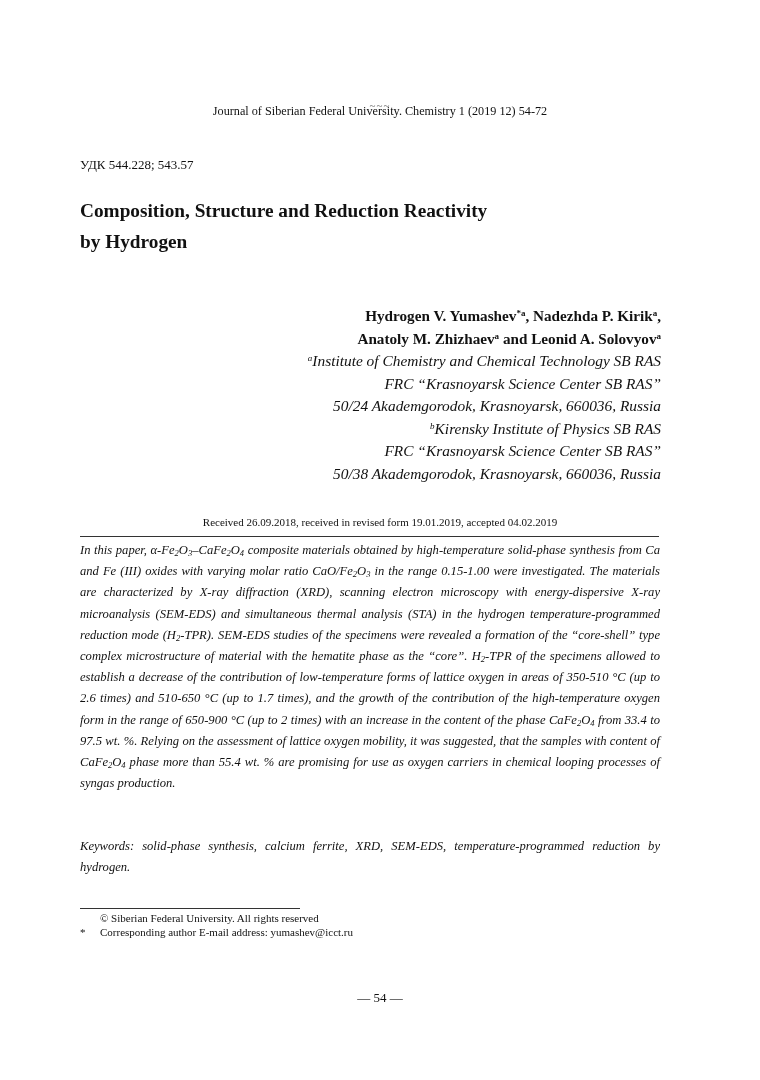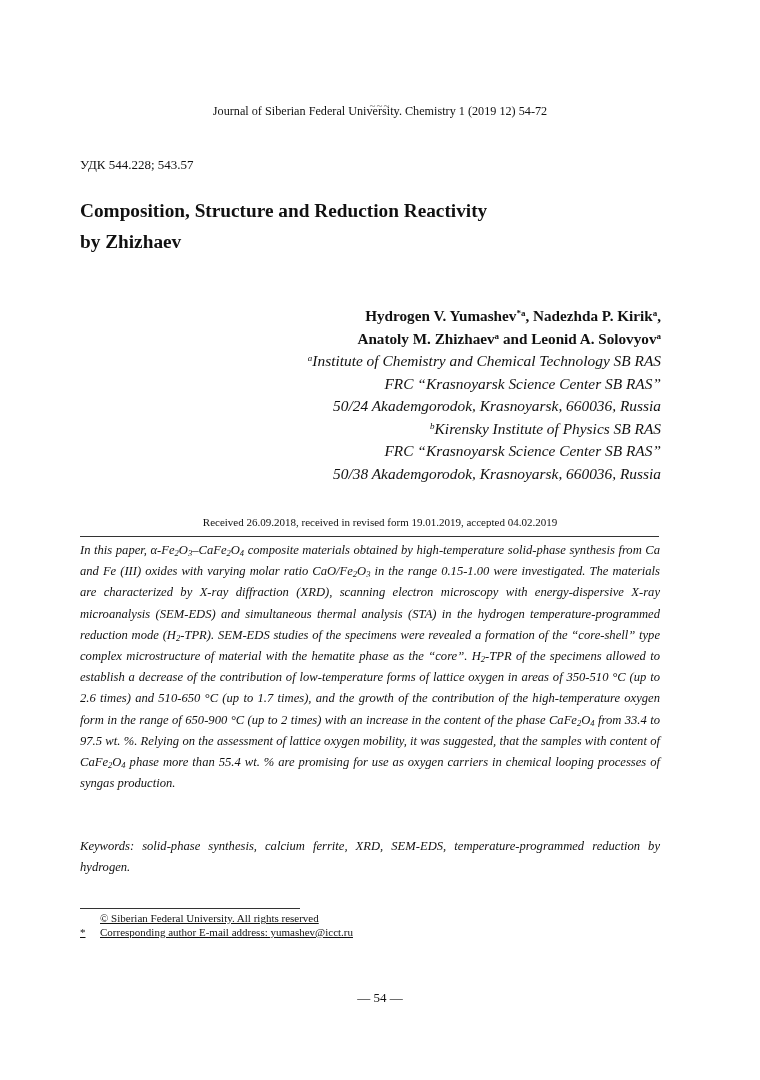--- a/index.html
+++ b/index.html
@@ -93,40 +93,40 @@
     .foot-rule {
       left: 80px; top: 908px;
       width: 220px; height: 1px;
       background: #333;
     }
     .footnote {
       left: 80px; top: 911px;
       font-size: 11px;
       line-height: 14px;
     }
-    .footnote .row { display: flex; text-decoration: underline; }
+    .footnote .row { display: flex; }
     .footnote .mark { width: 20px; display: inline-block; }
 
     .page-num {
       left: 0; width: 760px; top: 990px;
       text-align: center;
       font-size: 13px;
     }
   </style>
 </head>
 <body>
 
 <div class="abs journal-header">Journal of  Siberian Federal University.  Chemistry 1 (2019 12) 54-72</div>
 <div class="abs tilde">~~~</div>
 
 <div class="abs udk">УДК 544.228; 543.57</div>
 
 <div class="abs title">
   <div>Composition, Structure and Reduction Reactivity</div>
-  <div>by Zhizhaev</div>
+  <div>by Hydrogen</div>
 </div>
 
 <div class="abs authors">
   <div>
     <span>Hydrogen V. Yumashev</span><sup>*a</sup><span>, </span><span>Nadezhda P. Kirik</span><sup>a</sup><span>,</span>
   </div>
   <div>
     <span>Anatoly M. Zhizhaev</span><sup>a</sup><span> and </span><span>Leonid A. Solovyov</span><sup>a</sup>
   </div>
 </div>

